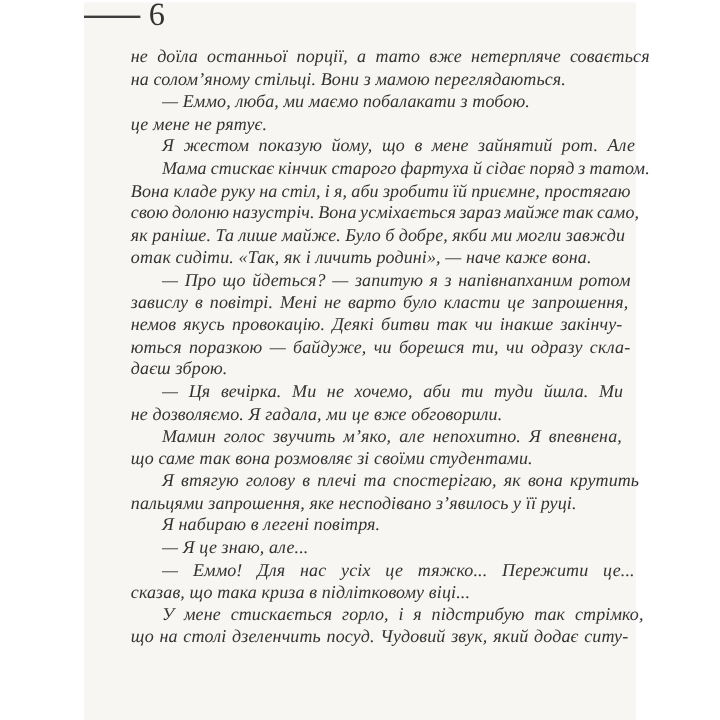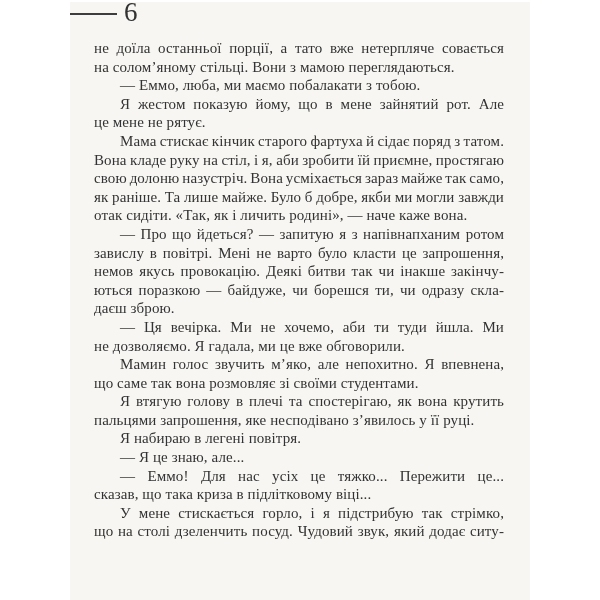--- a/index.html
+++ b/index.html
@@ -30,24 +30,25 @@
   .page-number {
     position: absolute;
     left: 54px;
     top: -3px;
     font-size: 27px;
     line-height: 27px;
     color: var(--text, #2f2f2f);
   }
   .text-col {
     position: absolute;
-    left: 24px;
+    left: 39px;
     top: 37px;
     width: 410px;
     color: var(--text, #333333);
+    font-style: italic;
   }
   .line {
     height: 18.6px;
     line-height: 18.6px;
     font-size: 15px;
     letter-spacing: 0.1px;
     white-space: nowrap;
     overflow: visible;
   }
   .line.indent { padding-left: 26px; }
@@ -56,22 +57,22 @@
 <body>
 
 <div class="canvas">
   <div class="page">
     <div class="header-rule"></div>
     <div class="page-number">6</div>
     <div class="text-col" id="text-col">
         <div class="line" style="word-spacing: 3.79102px;"><span>не доїла останньої порції, а тато вже нетерпляче совається</span></div>
         <div class="line"><span>на солом’яному стільці. Вони з мамою переглядаються.</span></div>
         <div class="line indent"><span>— Еммо, люба, ми маємо побалакати з тобою.</span></div>
+        <div class="line"><span>це мене не рятує.</span></div>
         <div class="line indent" style="word-spacing: 4.02257px;"><span>Я жестом показую йому, що в мене зайнятий рот. Але</span></div>
-        <div class="line"><span>це мене не рятує.</span></div>
         <div class="line indent" style="word-spacing: -0.522569px;"><span>Мама стискає кінчик старого фартуха й сідає поряд з татом.</span></div>
         <div class="line" style="word-spacing: -0.353693px;"><span>Вона кладе руку на стіл, і я, аби зробити їй приємне, простягаю</span></div>
         <div class="line" style="word-spacing: -0.951172px;"><span>свою долоню назустріч. Вона усміхається зараз майже так само,</span></div>
         <div class="line" style="word-spacing: -0.18892px;"><span>як раніше. Та лише майже. Було б добре, якби ми могли завжди</span></div>
         <div class="line"><span>отак сидіти. «Так, як і личить родині», — наче каже вона.</span></div>
         <div class="line indent" style="word-spacing: 1.59549px;"><span>— Про що йдеться? — запитую я з напівнапханим ротом</span></div>
         <div class="line" style="word-spacing: 1.8941px;"><span>завислу в повітрі. Мені не варто було класти це запрошення,</span></div>
         <div class="line" style="word-spacing: 2.07812px;"><span>немов якусь провокацію. Деякі битви так чи інакше закінчу-</span></div>
         <div class="line" style="word-spacing: 2.23264px;"><span>ються поразкою — байдуже, чи борешся ти, чи одразу скла-</span></div>
         <div class="line"><span>даєш зброю.</span></div>

